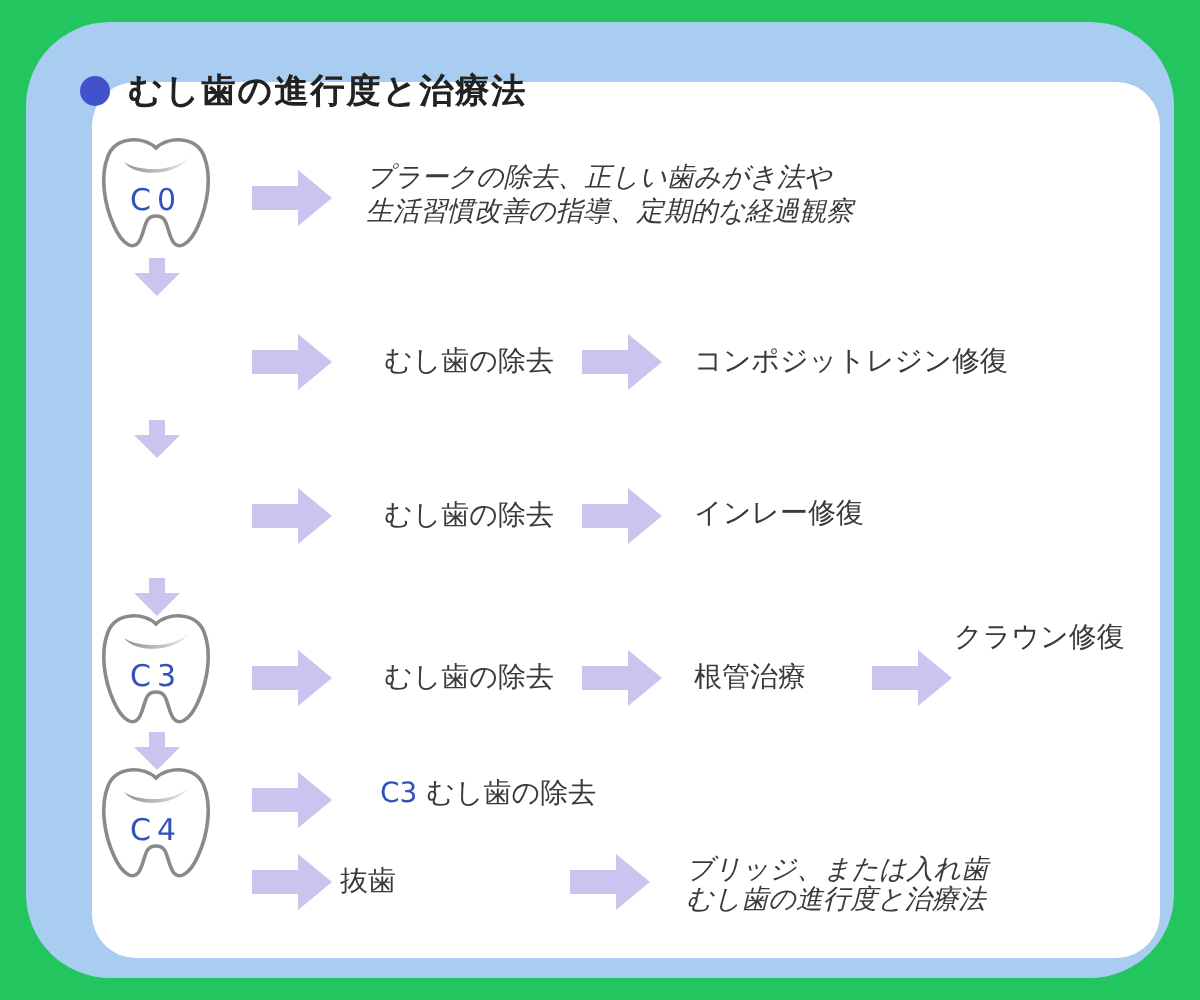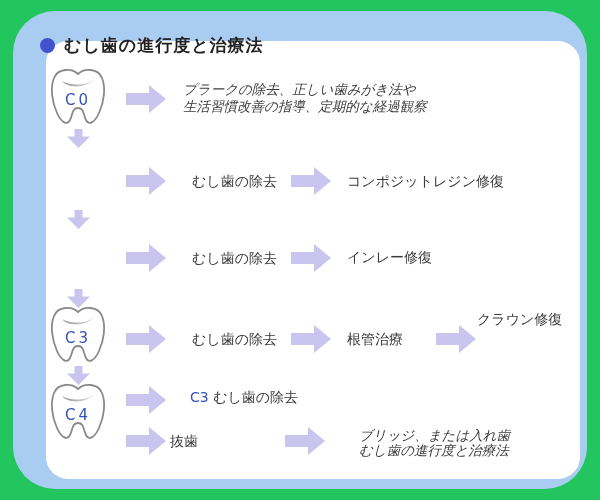--- a/index.html
+++ b/index.html
@@ -168,17 +168,17 @@
     <svg viewBox="0 0 40 30">
         <polygon class="arrow-fill" points="0,9 23,9 23,1 40,15 23,29 23,21 0,21"></polygon>
       </svg>
   </div>
   <div class="txt" style="left:170px;top:433px;">抜歯</div>
   <div class="arrow-right" style="left:285px;top:426px;">
     <svg viewBox="0 0 40 30">
         <polygon class="arrow-fill" points="0,9 23,9 23,1 40,15 23,29 23,21 0,21"></polygon>
       </svg>
   </div>
-  <div class="txt small tight" style="left:359px;top:428px;">
+  <div class="txt small tight" style="left:343px;top:428px;">
     <div>ブリッジ、または入れ歯</div>
     <div>むし歯の進行度と治療法</div>
   </div>
 </div>
 
 </body></html>

